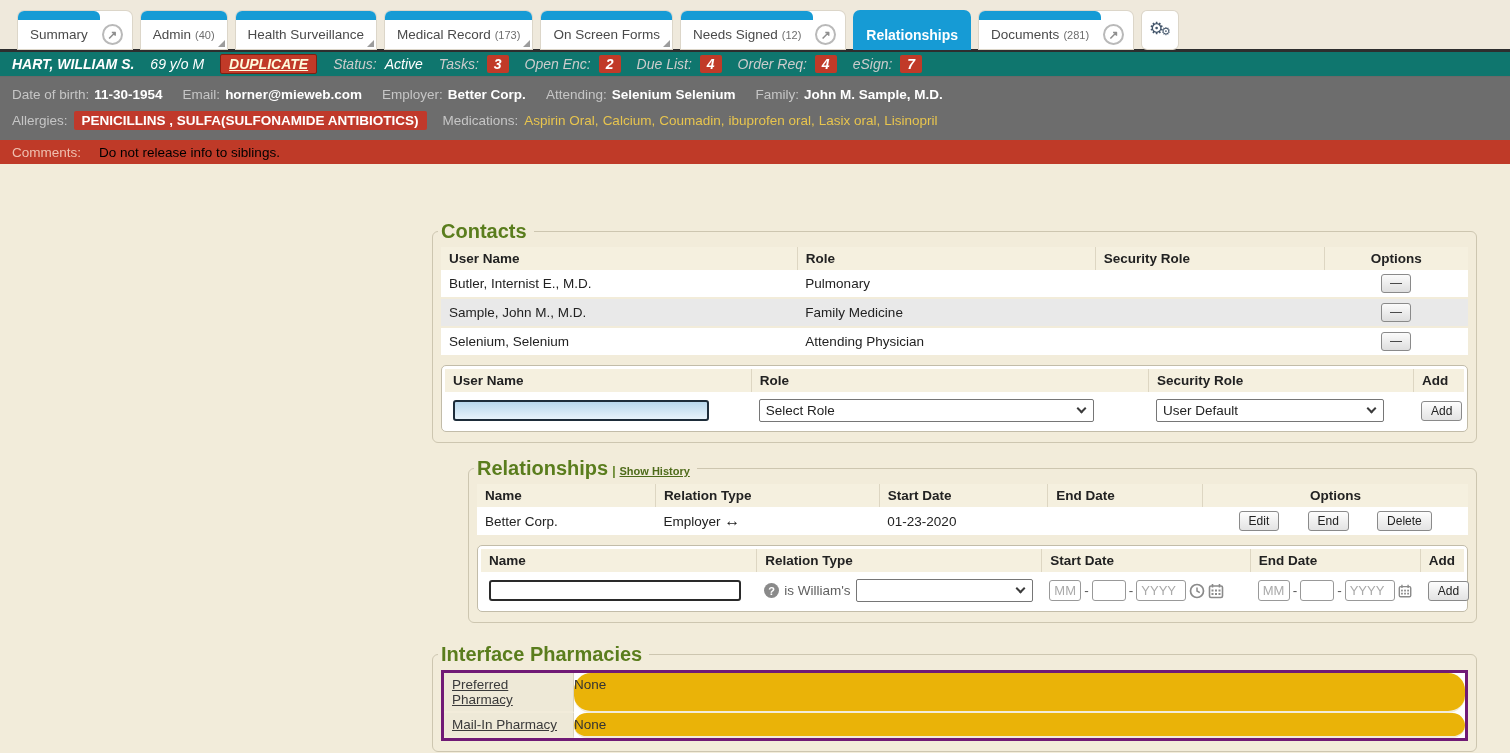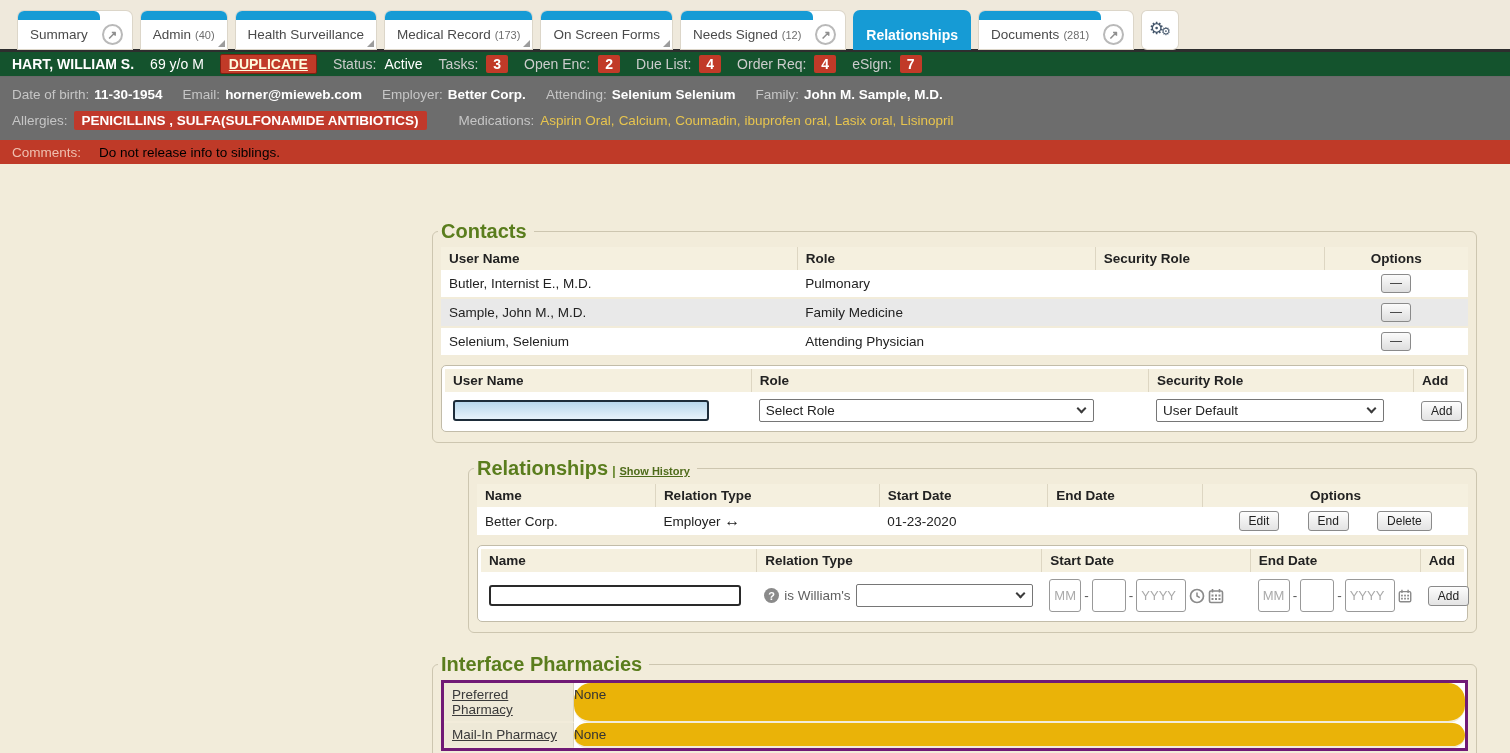--- a/index.html
+++ b/index.html
@@ -26,23 +26,23 @@
     justify-content:center; font-weight:bold; }
   .tab-pair.active { background:#169bd5; box-shadow:0 0 0 1px #169bd5; }
   .tab-pair.active .tab-main { color:#fff; font-weight:bold; font-size:14px; }
   .tab-pair.active .tab-main::before { background:#169bd5; }
   .tool-tile { background:#fff; border-radius:5px; box-shadow:0 0 0 1px #dcd6c9;
     width:36px; height:38px; position:relative; cursor:pointer; }
   .gear-big { position:absolute; left:7px; top:7px; font-size:17px; color:#44566b; }
   .gear-small { position:absolute; left:19px; top:14px; font-size:11px; color:#44566b; }
 
   
-  .pbar1 { height:28px; background:#14532d; border-top:3px solid #2e2e2e;
+  .pbar1 { height:28px; background:#0f766e; border-top:3px solid #2e2e2e;
     border-bottom:1px solid #696969; display:flex; align-items:center; gap:16px;
-    padding:8px 12px; color:#fff; font-size:14px; white-space:nowrap; }
+    padding:8px 12px; color:#fff; font-size:14px; white-space:nowrap;font-style:italic; }
   .plabel { color:#cccccc; }
   .pval { color:#fff; }
   .badge { background:#c13a28; color:#fff; font-weight:bold; text-align:center;
     padding:1px 7px; border-radius:2px; }
   .dup { background:#c13a28; border:1px solid #7e1f12; color:#fffbdc;
     font-weight:bold; text-decoration:underline; padding:1px 8px; border-radius:2px;
     cursor:pointer; }
   .stat { display:flex; align-items:center; gap:8px; }
 
   .pbar2 { background:#6d6d6d; color:#fff; padding:4px 12px 7px 12px; font-size:13.5px; }
@@ -102,21 +102,21 @@
   .name-input { width:252px; height:21px; border:2px solid #2a2a2a; border-radius:3px;
     background:#fff; outline:none; padding:0 5px;
     font-family:"Liberation Sans", sans-serif; font-size:13px; }
 
   .fakeselect { display:flex; align-items:center; justify-content:space-between;
     border:1px solid #767676; background:#fff; height:23px; padding:0 8px 0 6px;
     cursor:pointer; border-radius:2px; }
   .chev { width:7px; height:7px; border-right:2px solid #3b3b3b;
     border-bottom:2px solid #3b3b3b; transform:rotate(45deg); margin-top:-4px; }
 
-  .dinput { height:33px; border:1px solid #999; border-radius:3px; padding:0 4px;
+  .dinput { height:21px; border:1px solid #999; border-radius:3px; padding:0 4px;
     font-family:"Liberation Sans", sans-serif; font-size:13px; color:#333; }
   .dinput::placeholder { color:#aaa; }
   .dmm { width:32px; } .ddd { width:32px;padding-left:28px; } .dyy { width:50px; }
   .dash { color:#555; }
   .dicon { width:16px; height:16px; display:inline-block; }
 
   .help { width:15px; height:15px; min-width:15px; border-radius:50%;
     background:#8a8a8a; color:#fff; font-weight:bold; font-size:11px;
     display:inline-flex; align-items:center; justify-content:center; cursor:pointer; }
   .hint { color:#5f5f5f; white-space:nowrap; }
@@ -260,21 +260,21 @@
       <span class="pval">Selenium Selenium</span>
       </span>
     <span class="grp">
         <span class="plabel">Family:</span>
       <span class="pval">John M. Sample, M.D.</span>
       </span>
   </div>
   <div class="pline">
     <span class="plabel">Allergies:</span>
     <span class="allergy-badge">PENICILLINS , SULFA(SULFONAMIDE ANTIBIOTICS)</span>
-    <span class="plabel" style="margin-left:26px">Medications:</span>
+    <span class="plabel" style="margin-left:10px">Medications:</span>
     <span class="meds">
       <span>Aspirin Oral</span>
       <span>Calcium</span>
       <span>Coumadin</span>
       <span>ibuprofen oral</span>
       <span>Lasix oral</span>
       <span>Lisinopril</span>
     </span>
   </div>
 </div>

